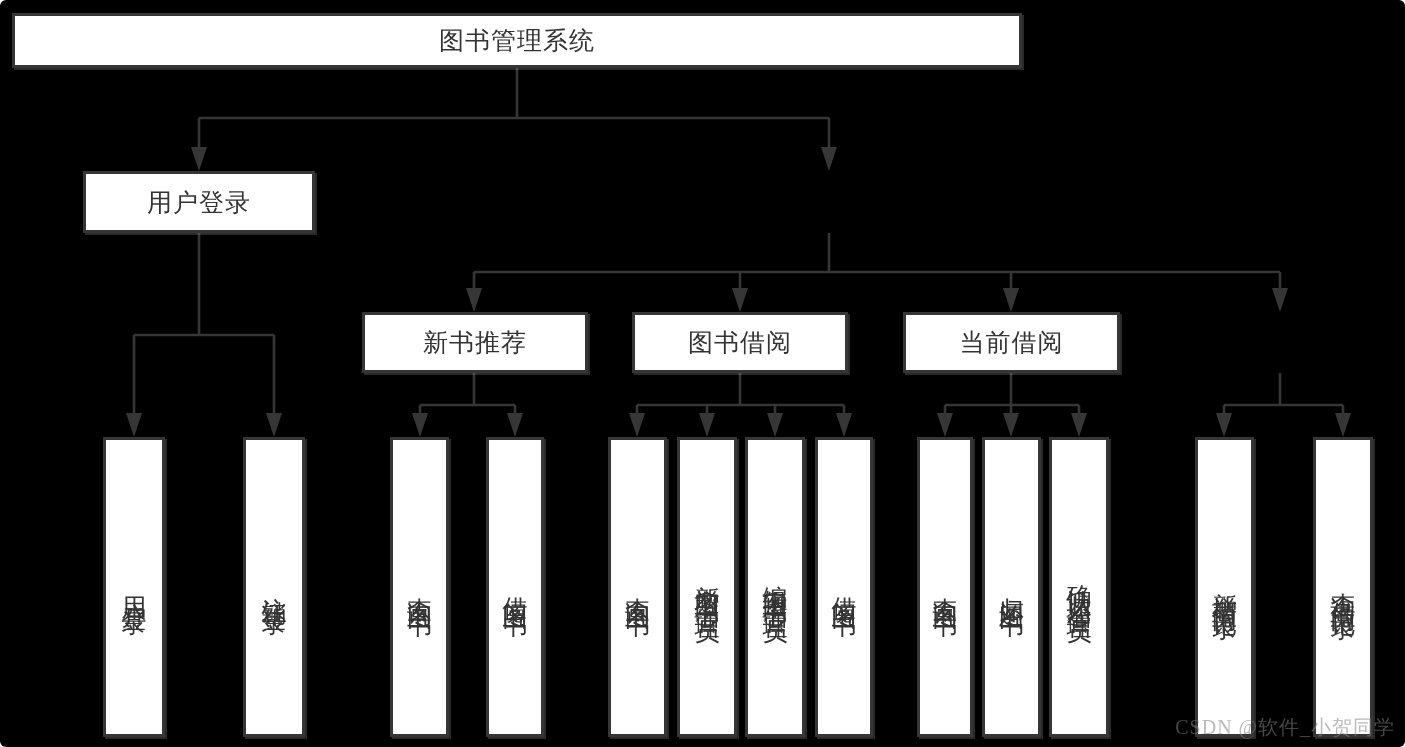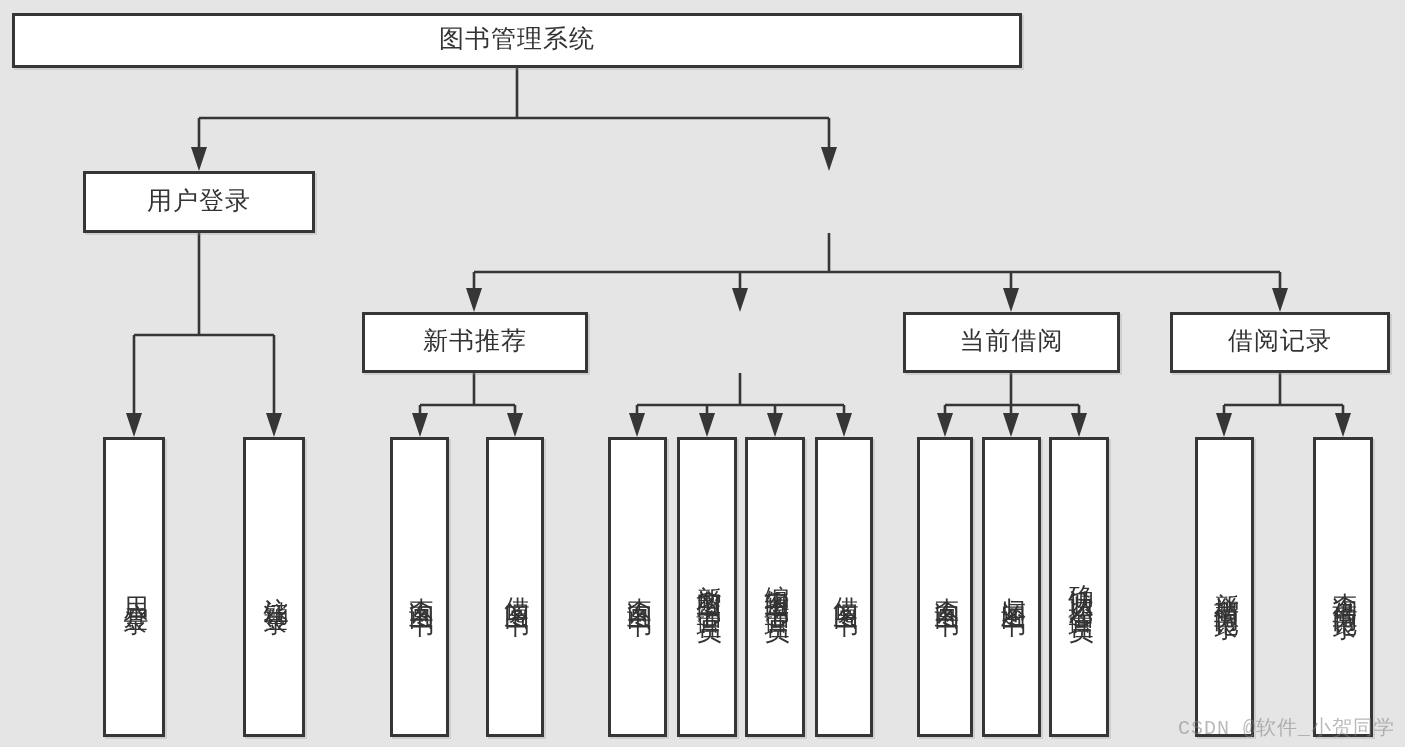--- a/index.html
+++ b/index.html
@@ -1,18 +1,18 @@
 <!DOCTYPE html>
 <html><head>
 <meta charset="utf-8">
 <style>
   html,body{margin:0;padding:0;background:#fff;}
   .stage{
-    position:relative;width:1405px;height:747px;background:#e5e5e5;
-    font-family:Liberation Mono, monospace;overflow:hidden;
+    position:relative;width:1405px;height:747px;background:#000000;
+    font-family:Liberation Serif, serif;overflow:hidden;border-radius:6px;
   }
   .connectors{position:absolute;left:0;top:0;z-index:1;}
   .box{
     position:absolute;box-sizing:border-box;background:#ffffff;
     border:3px solid #363636;z-index:2;
     display:flex;align-items:center;justify-content:center;
     color:#333333;box-shadow:2px 2px 0 rgba(150,150,150,0.28);
   }
   .box.h span{
     font-size:25px;letter-spacing:1px;line-height:1;white-space:nowrap;
@@ -80,25 +80,25 @@
     <span>图书管理系统</span>
   </div>
 
   <div class="box h" style="left:83px;top:171px;width:232px;height:62px">
     <span>用户登录</span>
   </div>
 
   <div class="box h" style="left:362px;top:312px;width:226px;height:61px">
     <span>新书推荐</span>
   </div>
+  <div class="box h" style="left:632px;top:312px;width:216px;height:61px">
+    <span>图书借阅</span>
+  </div>
   <div class="box h" style="left:903px;top:312px;width:217px;height:61px">
     <span>当前借阅</span>
-  </div>
-  <div class="box h" style="left:1170px;top:312px;width:220px;height:61px">
-    <span>借阅记录</span>
   </div>
 
   <div class="box v" style="left:103px;top:437px;width:62px;height:300px">
     <span>用户登录</span>
   </div>
   <div class="box v" style="left:243px;top:437px;width:62px;height:300px">
     <span>注销登录</span>
   </div>
 
   <div class="box v" style="left:390px;top:437px;width:59px;height:300px">

